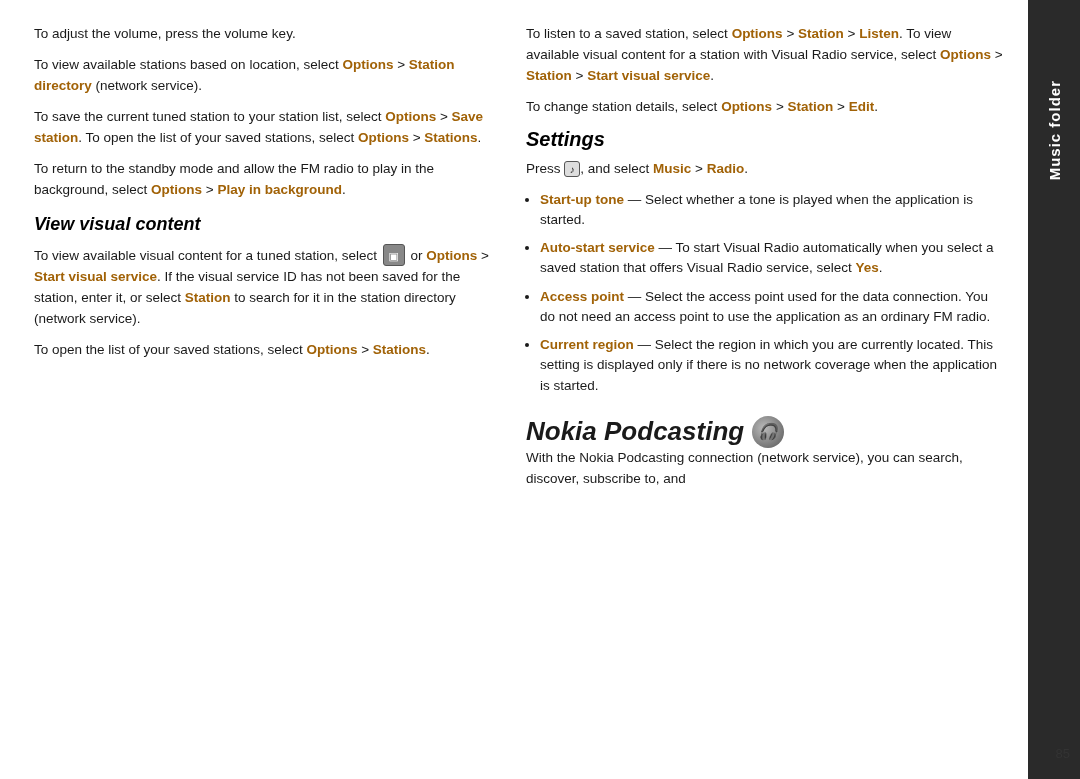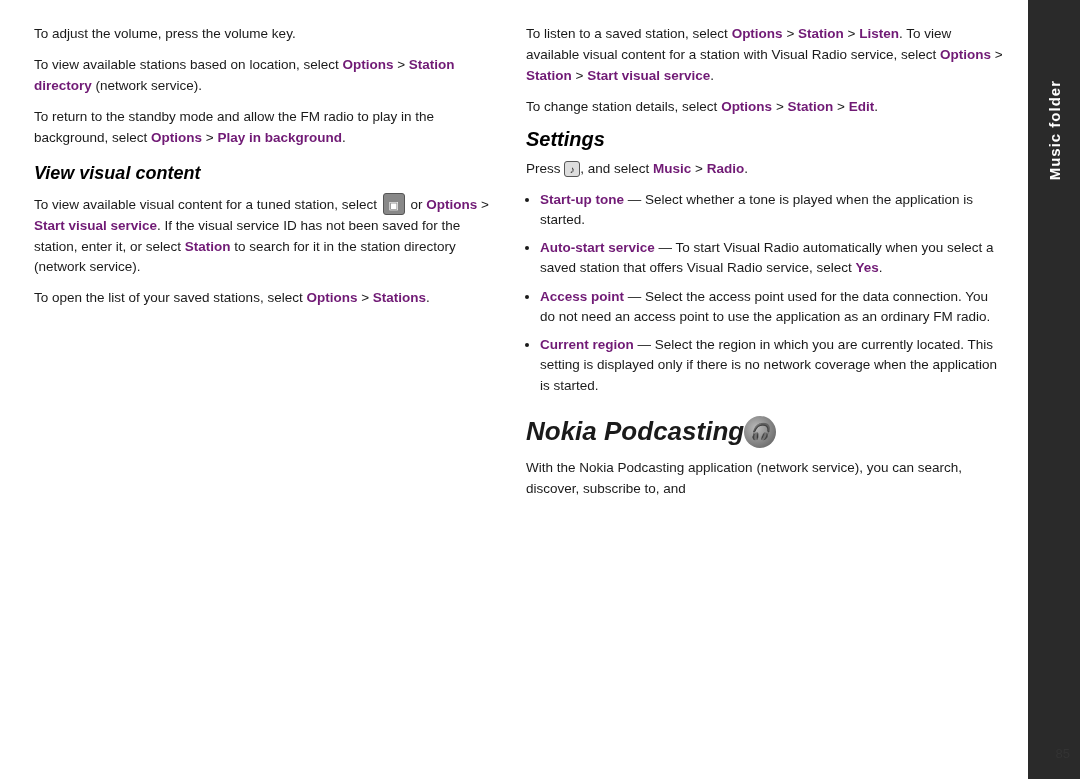--- a/index.html
+++ b/index.html
@@ -85,55 +85,58 @@
       font-size: 13.5px;
       list-style: disc;
       list-style-color: #000;
     }
     .nokia-podcasting-heading {
       font-size: 26px;
       font-weight: bold;
       font-style: italic;
       display: flex;
       align-items: center;
+      gap: 8px;
       margin-top: 20px;
-      margin-bottom: 10px;
     }
     .icon-img {
       display: inline-block;
       width: 22px;
       height: 22px;
       background: #888;
       border-radius: 3px;
       vertical-align: middle;
       margin: 0 2px;
       position: relative;
       top: -1px;
       font-size: 11px;
       text-align: center;
       line-height: 22px;
       color: #fff;
       border: 1px solid #555;
     }
     .bold-link {
-      color: #701a75;
+      color: #a16207;
       font-weight: bold;
     }
   </style>
 </head>
 <body>
 
 <div class="main-content">
 
   <div class="left-column">
     <p>
       To adjust the volume, press the volume key.
     </p>
     <p>
       To view available stations based on location, select <span class="bold-link">Options</span> &gt; <span class="bold-link">Station directory</span> (network service).
+    </p>
+    <p>
+      To save the current tuned station to your station list, select <span class="bold-link">Options</span> &gt; <span class="bold-link">Save station</span>. To open the list of your saved stations, select <span class="bold-link">Options</span> &gt; <span class="bold-link">Stations</span>.
     </p>
     <p>
       To return to the standby mode and allow the FM radio to play in the background, select <span class="bold-link">Options</span> &gt; <span class="bold-link">Play in background</span>.
     </p>
 
     <h2>View visual content</h2>
     <p>
       To view available visual content for a tuned station, select <span class="icon-img">▣</span> or <span class="bold-link">Options</span> &gt; <span class="bold-link">Start visual service</span>. If the visual service ID has not been saved for the station, enter it, or select <span class="bold-link">Station</span> to search for it in the station directory (network service).
     </p>
 
@@ -167,21 +170,21 @@
       <li>
         <span class="bold-link">Current region</span>  — Select the region in which you are currently located. This setting is displayed only if there is no network coverage when the application is started.
       </li>
     </ul>
 
     <div class="nokia-podcasting-heading">
       <span>Nokia Podcasting</span>
       <span style="display:inline-block;width:32px;height:32px;border-radius:50%;background:radial-gradient(circle at 38% 38%, #bbb, #555);font-size:16px;text-align:center;line-height:32px;color:#fff;vertical-align:middle;">🎧</span>
     </div>
     <p>
-      With the Nokia Podcasting application (network service), you can search, discover, subscribe to, and
+      With the Nokia Podcasting connection (network service), you can search, discover, subscribe to, and
     </p>
   </div>
 </div>
 
 <div class="sidebar">
   <span class="sidebar-label">Music folder</span>
   <span class="page-number">85</span>
 </div>
 
 </body></html>

